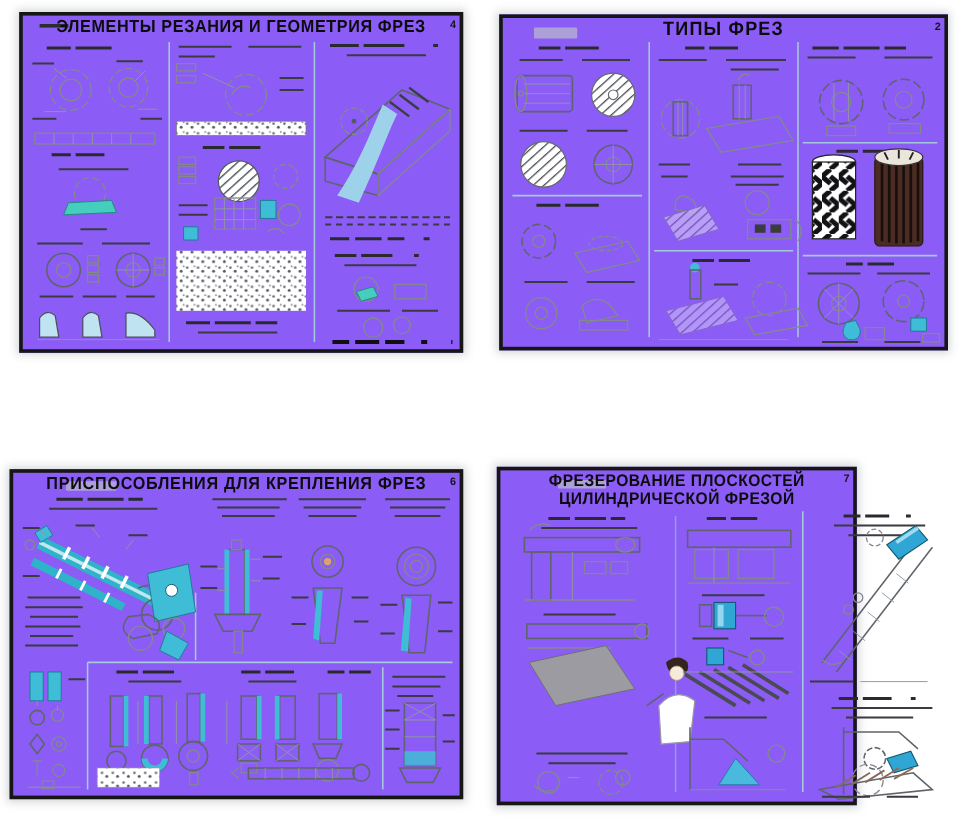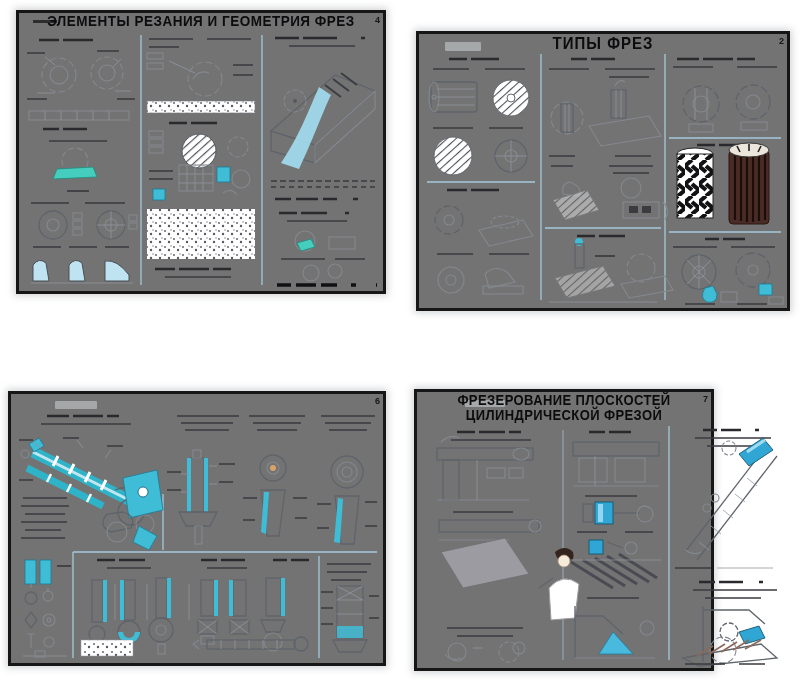--- a/index.html
+++ b/index.html
@@ -1,18 +1,18 @@
 <!DOCTYPE html>
 <html><head>
 <meta charset="utf-8">
 <style>
   html,body{margin:0;padding:0;background:#ffffff;}
   body{width:800px;height:694px;font-family:"Liberation Sans",sans-serif;}
   .stage{position:relative;width:800px;height:694px;background:#ffffff;overflow:hidden;}
-  .poster{position:absolute;background:#737373;border:3px solid #161616;box-sizing:border-box;
+  .poster{position:absolute;background:#8b5cf6;border:3px solid #161616;box-sizing:border-box;
           box-shadow:0 0 7px 2px rgba(110,115,125,.30);}
   .pt{position:absolute;left:0;right:0;top:2px;text-align:center;font-weight:bold;color:#0c0c0e;
       line-height:1.08;transform:scaleY(1.08);white-space:nowrap;}
   .pt2{white-space:normal;}
   .plate{position:absolute;font-size:9px;font-weight:bold;color:#15151a;}
   .stamp{position:absolute;background:#bfc5c6;opacity:.65;border-radius:1px;}
   .dash{position:absolute;background:#2d2d30;}
   svg.art{position:absolute;left:0;top:0;}
   
   .o{fill:none;stroke:#84888f;stroke-width:1.1;}
@@ -134,21 +134,21 @@
         <path class="te" d="M278 230 l14 -4 l4 8 l-14 4 z"></path>
         <rect x="310" y="224" width="26" height="12" class="o"></rect>
         <path class="lbs" d="M262 246 h44 M316 246 h30"></path>
         <circle cx="292" cy="260" r="8" class="o"></circle>
           <circle cx="316" cy="258" r="7" class="o"></circle>
         <path class="lbb" d="M258 272 h100" stroke-dasharray="14 5 20 5 16"></path>
       </g>
     </svg>
   </div>
 
-  <div class="poster" style="left:416px;top:12px;width:374px;height:280px;margin-top:19px;">
+  <div class="poster" style="left:416px;top:12px;width:374px;height:280px;">
     <div class="stamp" style="left:26px;top:8px;width:36px;height:9px;"></div>
     <div class="pt" style="font-size:15px;letter-spacing:1px;">ТИПЫ ФРЕЗ</div>
     <div class="plate" style="right:3px;top:2px;">2</div>
     <svg class="art" width="368" height="274" viewBox="0 0 368 274">
       <defs>
         <pattern id="hat2" width="6" height="6" patternTransform="rotate(48)" patternUnits="userSpaceOnUse">
           <rect width="6" height="6" fill="#fff"></rect>
             <line x1="0" y1="0" x2="0" y2="6" stroke="#4c5056" stroke-width="2.2"></line>
         </pattern>
         <pattern id="zig2" width="14" height="18" patternUnits="userSpaceOnUse">
@@ -246,20 +246,21 @@
         <rect x="302" y="258" width="16" height="10" class="o"></rect>
         <rect x="340" y="250" width="13" height="11" class="cy"></rect>
         <rect x="350" y="263" width="14" height="7" class="o"></rect>
         <path class="lbs" d="M266 270 h30 M318 270 h30"></path>
       </g>
     </svg>
   </div>
 
   <div class="poster" style="left:8px;top:391px;width:378px;height:275px;">
     <div class="stamp" style="left:44px;top:7px;width:42px;height:8px;"></div>
+    <div class="pt" style="font-size:13.5px;letter-spacing:.6px;">ПРИСПОСОБЛЕНИЯ ДЛЯ КРЕПЛЕНИЯ ФРЕЗ</div>
     <div class="plate" style="right:3px;top:2px;">6</div>
     <svg class="art" width="372" height="269" viewBox="0 0 372 269">
       <defs>
         <pattern id="spk3" width="9" height="8" patternUnits="userSpaceOnUse">
           <rect width="9" height="8" fill="#fff"></rect>
           <circle cx="2" cy="2" r="1.1" fill="#6d7076"></circle>
             <circle cx="6" cy="5" r="1.2" fill="#55585e"></circle>
         </pattern>
       </defs>
       <path class="lb" d="M36 22 h78" stroke-dasharray="22 4 30 4 12"></path>

